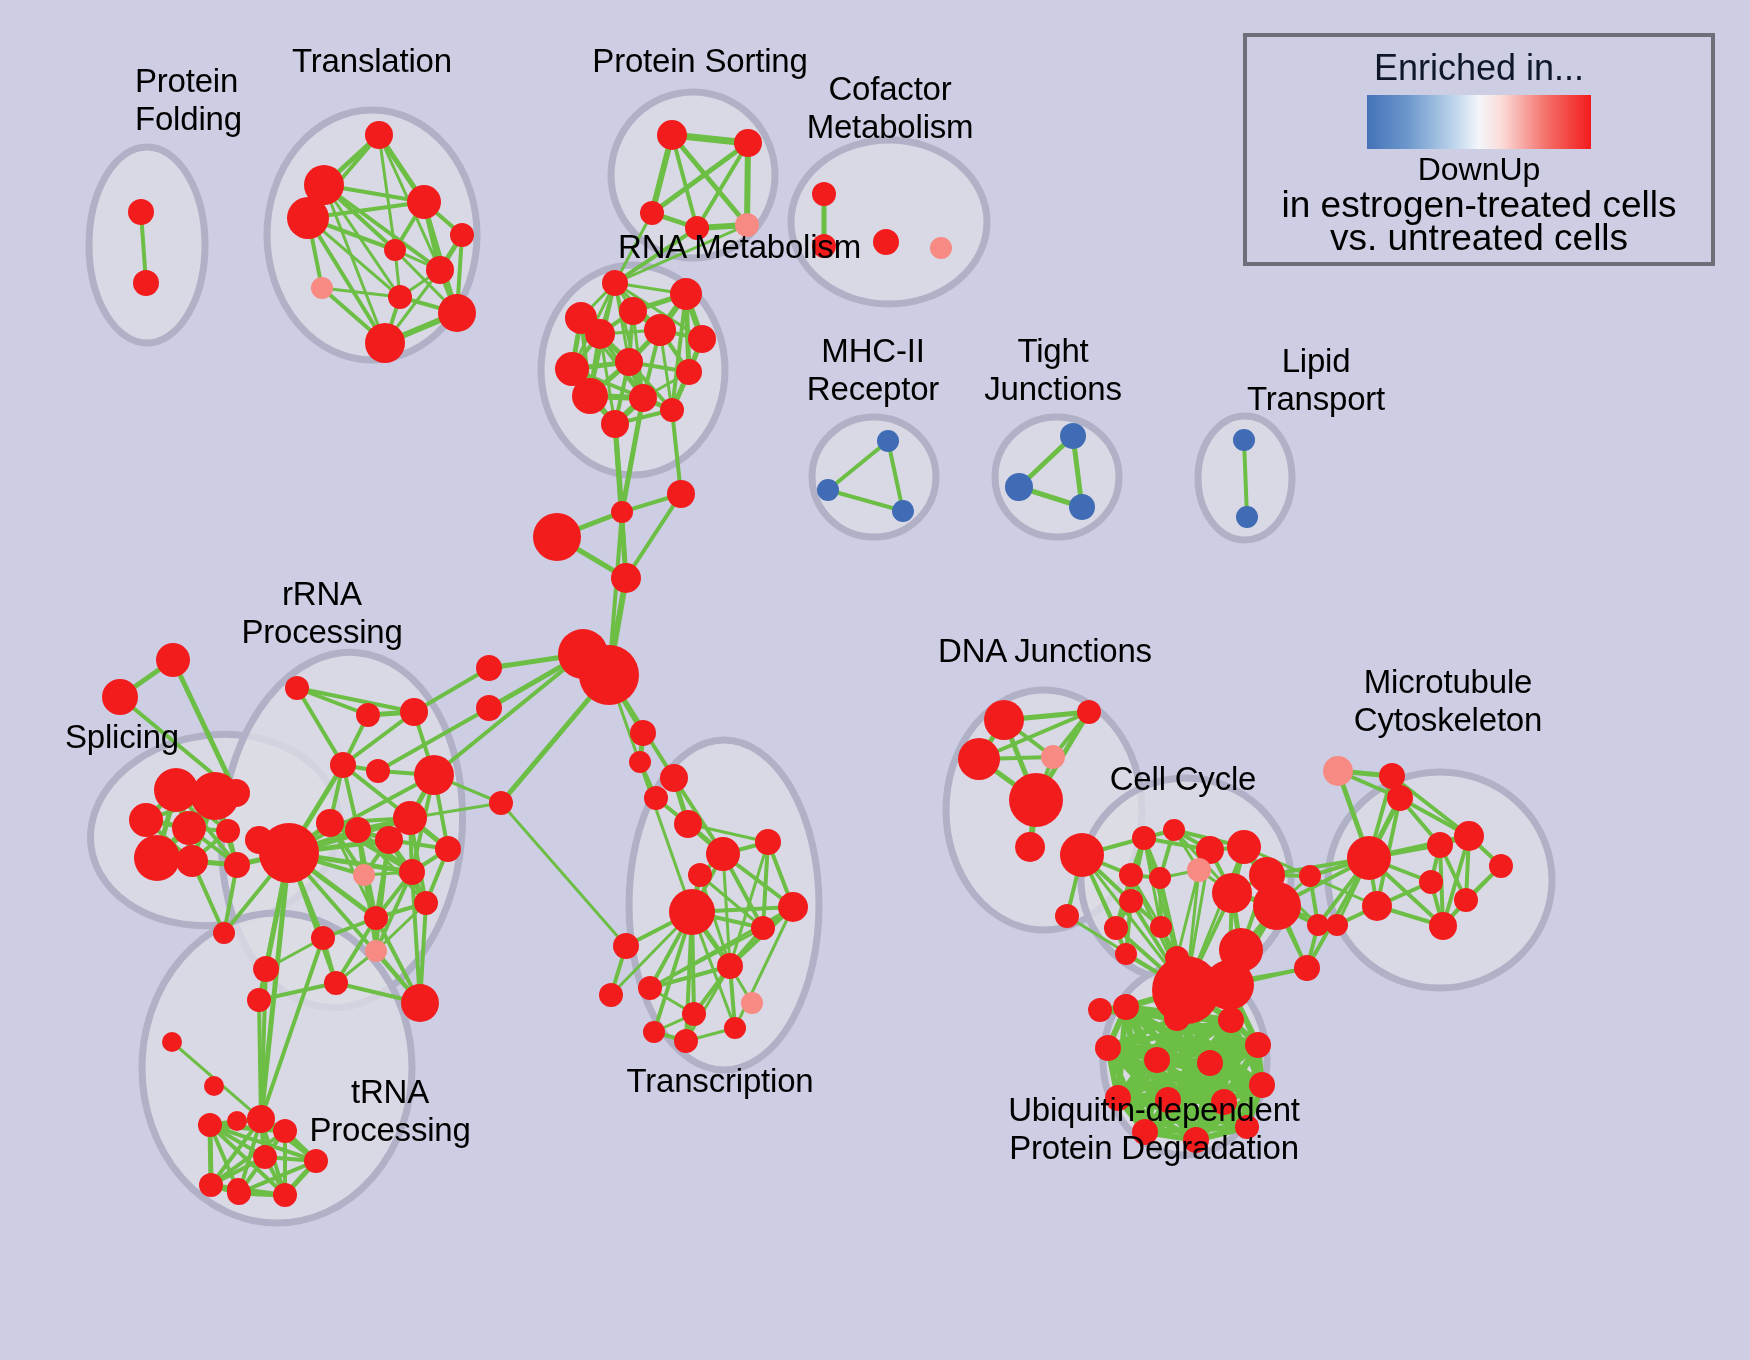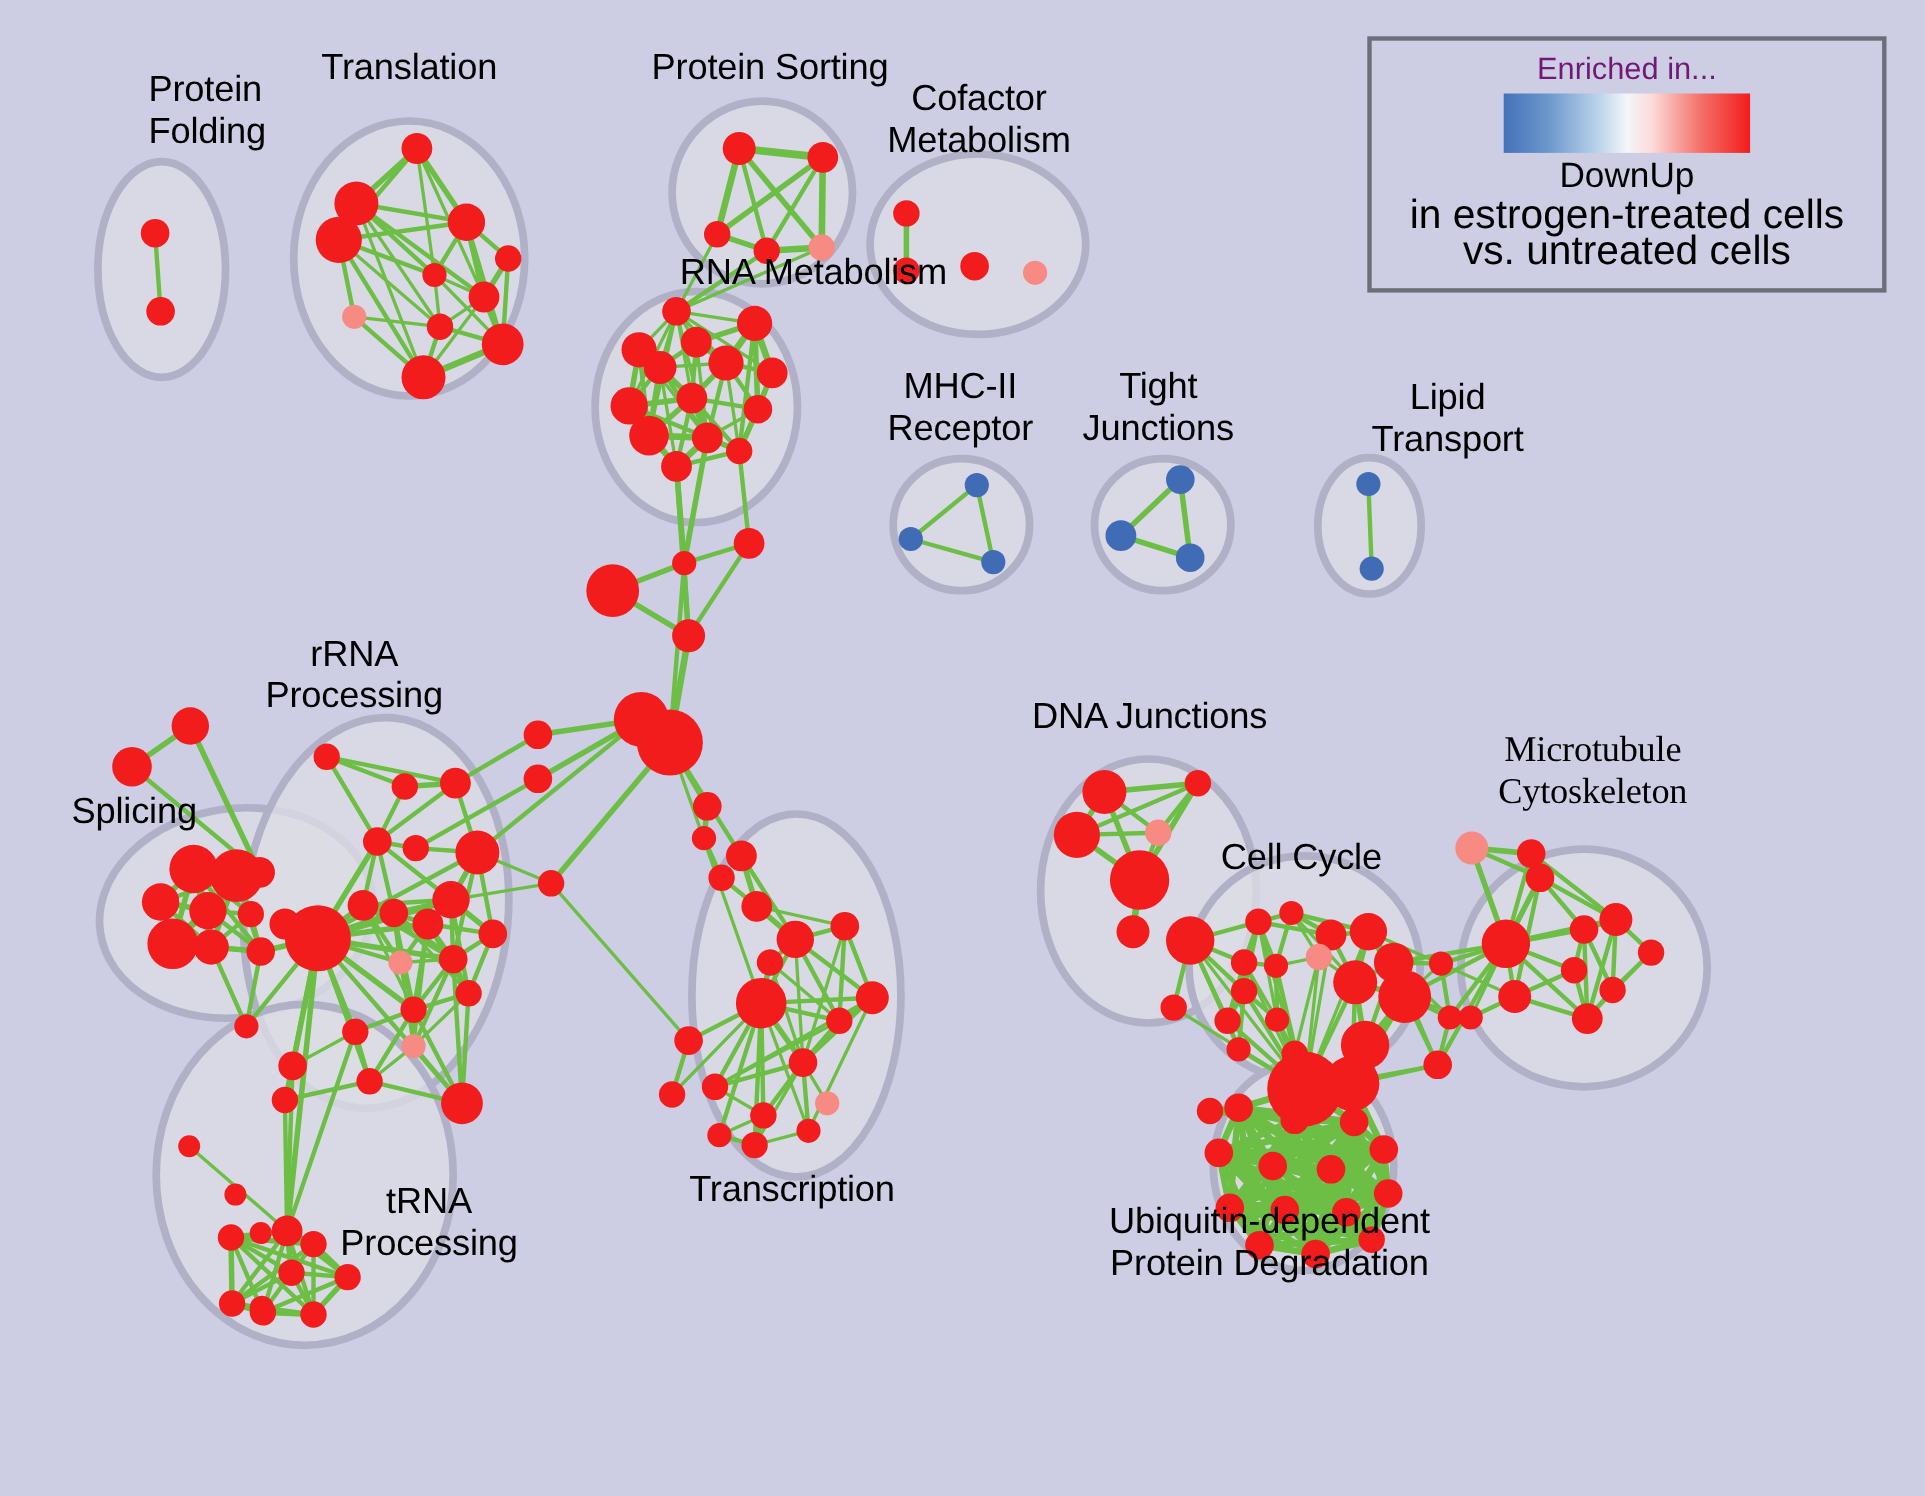--- a/index.html
+++ b/index.html
@@ -36,21 +36,21 @@
     width:472px;height:233px;
     background:#cdcde3;
     border:4px solid #6e6e78;
     box-sizing:border-box;
     display:flex;
     flex-direction:column;
     align-items:center;
     padding-top:10px;
   }
   #legend-title{
-    font-size:28px;color:#701a75;margin-bottom:6px;
+    font-size:36px;color:#0f172a;margin-bottom:6px;
     font-family:"Liberation Sans", sans-serif;
   }
   #legend-bar{
     width:224px;height:54px;
     background:linear-gradient(to right,#4472b8 0%,#6c97cc 18%,#b9d2ea 38%,#f3f6fa 50%,#fbdcd9 60%,#f4706a 80%,#f21c1c 100%);
   }
   #legend-ends{
     width:250px;display:flex;justify-content:center;
     font-size:32px;color:#000;margin-top:2px;
   }
@@ -815,21 +815,21 @@
       <div class="cluster-label cl-center" style="left: 1316px; top: 332px; margin-top: 10px;">Lipid
 Transport</div>
       <div class="cluster-label cl-left" style="left: 65px; top: 718px;">Splicing</div>
       <div class="cluster-label cl-center" style="left: 322px; top: 575px;">rRNA
 Processing</div>
       <div class="cluster-label cl-center" style="left: 390px; top: 1073px;">tRNA
 Processing</div>
       <div class="cluster-label cl-center" style="left: 720px; top: 1062px;">Transcription</div>
       <div class="cluster-label cl-center" style="left: 1045px; top: 632px;">DNA Junctions</div>
       <div class="cluster-label cl-center" style="left: 1183px; top: 760px;">Cell Cycle</div>
-      <div class="cluster-label cl-center" style="left: 1448px; top: 663px; font-family: Liberation Serif, serif;">Microtubule
+      <div class="cluster-label cl-center" style="left: 1448px; top: 663px;">Microtubule
 Cytoskeleton</div>
       <div class="cluster-label cl-center" style="left: 1154px; top: 1091px;">Ubiquitin-dependent
 Protein Degradation</div>
     </div>
 
   <div id="legend">
     <div id="legend-title">Enriched in...</div>
     <div id="legend-bar"></div>
     <div id="legend-ends">
       <span>Down</span>

